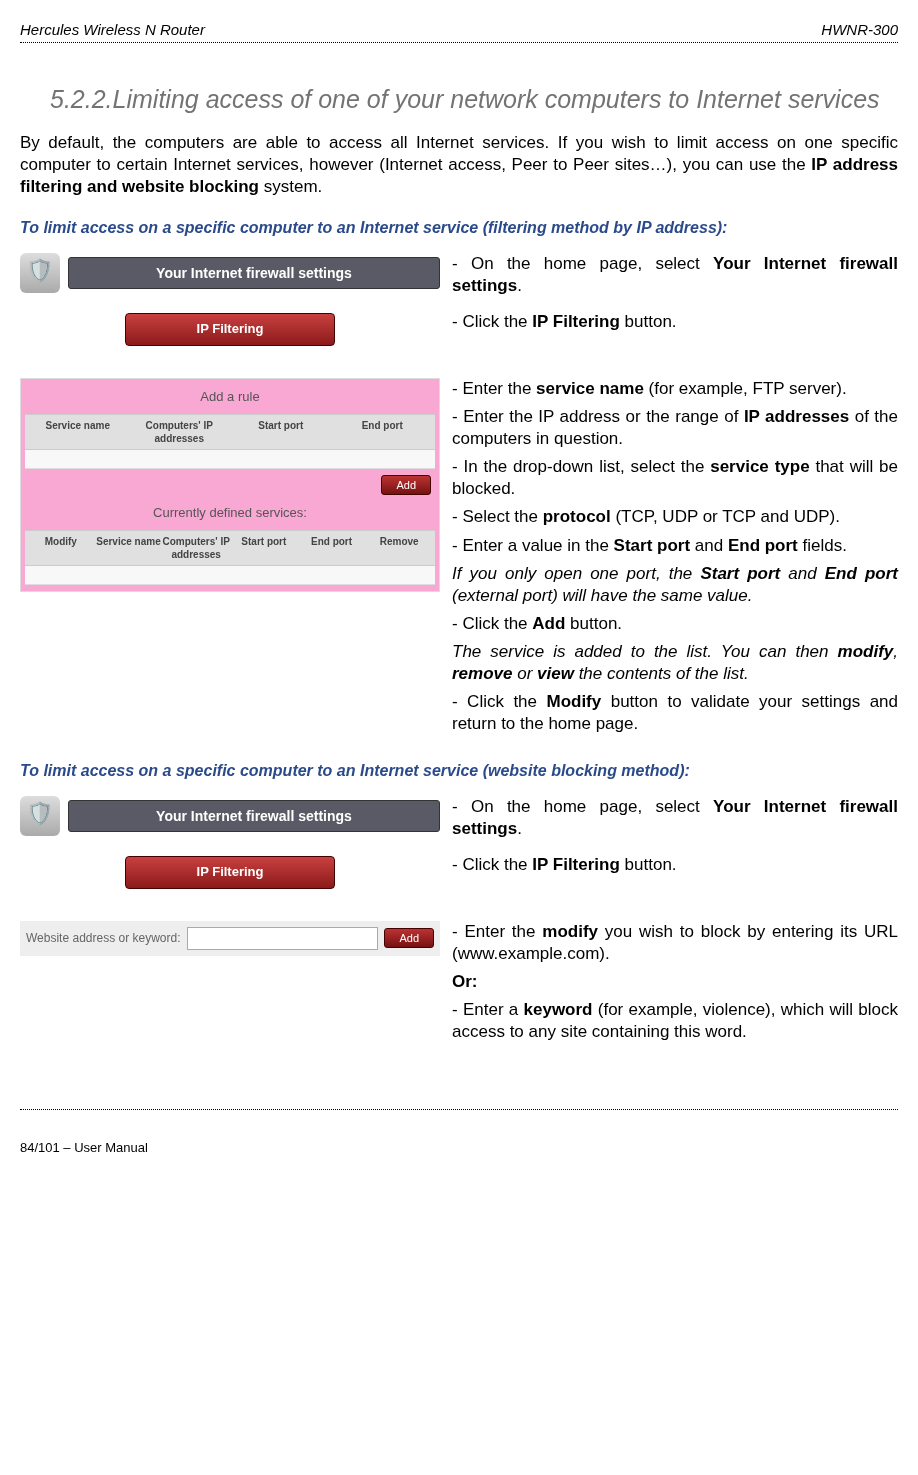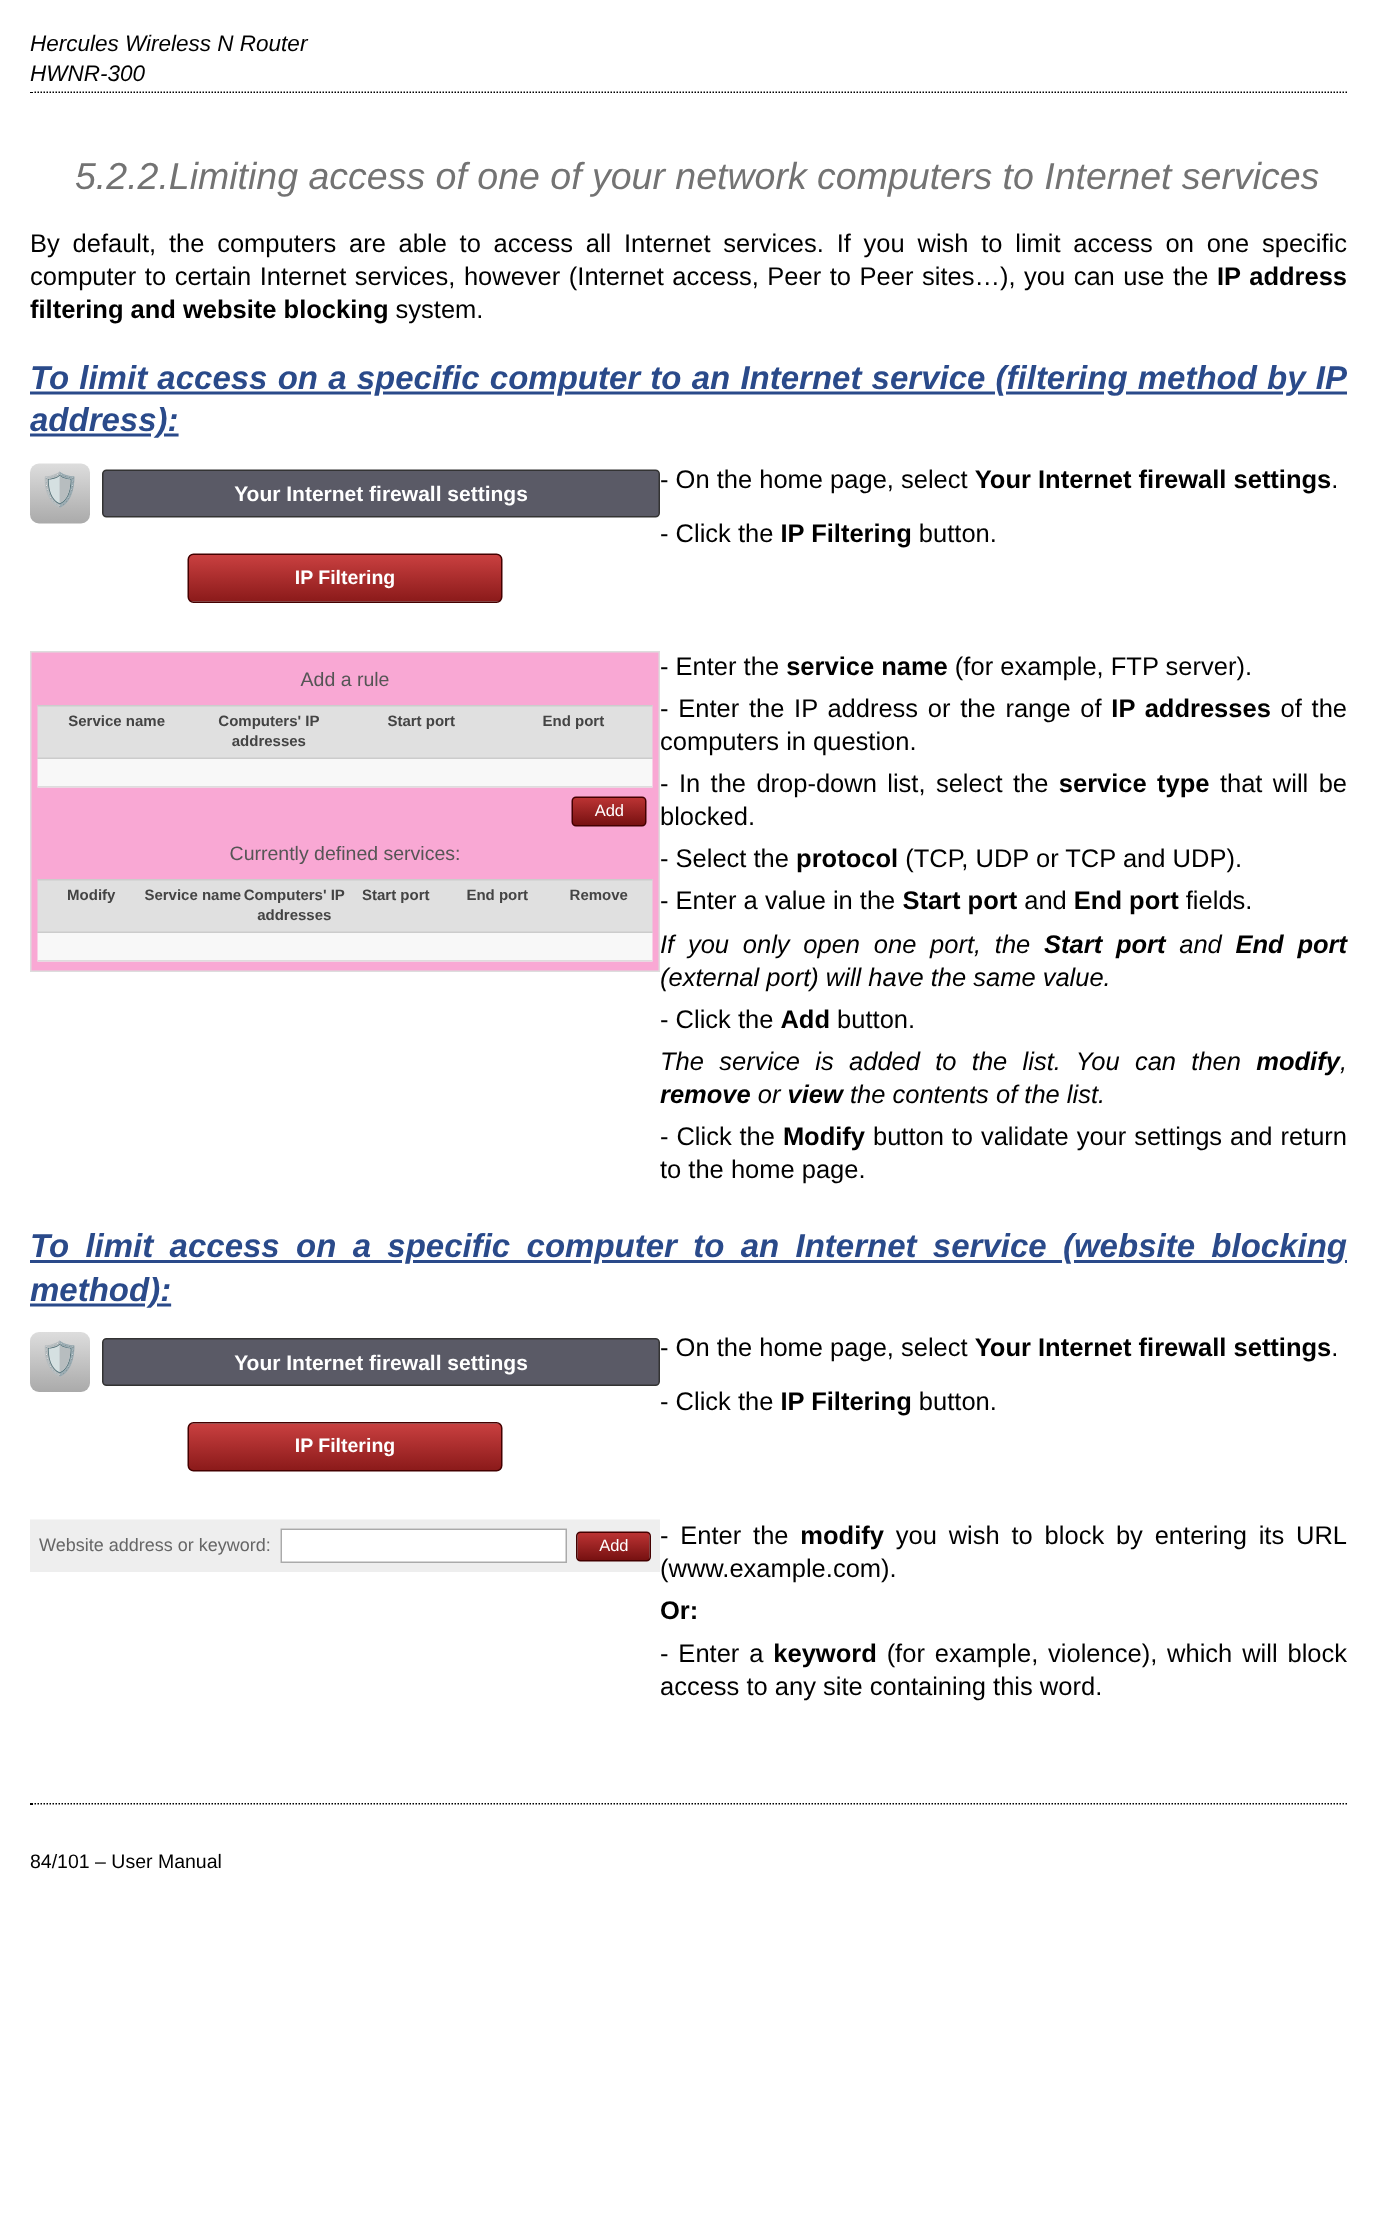--- a/index.html
+++ b/index.html
@@ -11,47 +11,46 @@
     color: #000;
   }
   .header-row {
     display: flex;
     justify-content: space-between;
     font-style: italic;
     font-size: 15px;
     border-bottom: 1px dotted #000;
     padding-bottom: 2px;
     margin-bottom: 40px;
-    flex-direction: column;
   }
   .section-heading {
     color: #737373;
     font-style: italic;
     font-size: 25px;
     font-weight: 500;
     margin: 0 0 10px 90px;
     text-indent: -60px;
     text-align: justify;
     line-height: 1.3;
   }
   .intro {
     text-align: justify;
     margin-bottom: 20px;
   }
   .subheading {
     color: #2a4a8a;
     font-style: italic;
     font-weight: bold;
-    font-size: 22px;
+    font-size: 16px;
     text-align: justify;
     margin: 10px 0 14px 0;
-    text-decoration: underline;
   }
   .row {
     display: flex;
+    gap: 12px;
     margin-bottom: 20px;
   }
   .left-col {
     width: 420px;
     flex-shrink: 0;
   }
   .right-col {
     flex: 1;
     text-align: justify;
   }

